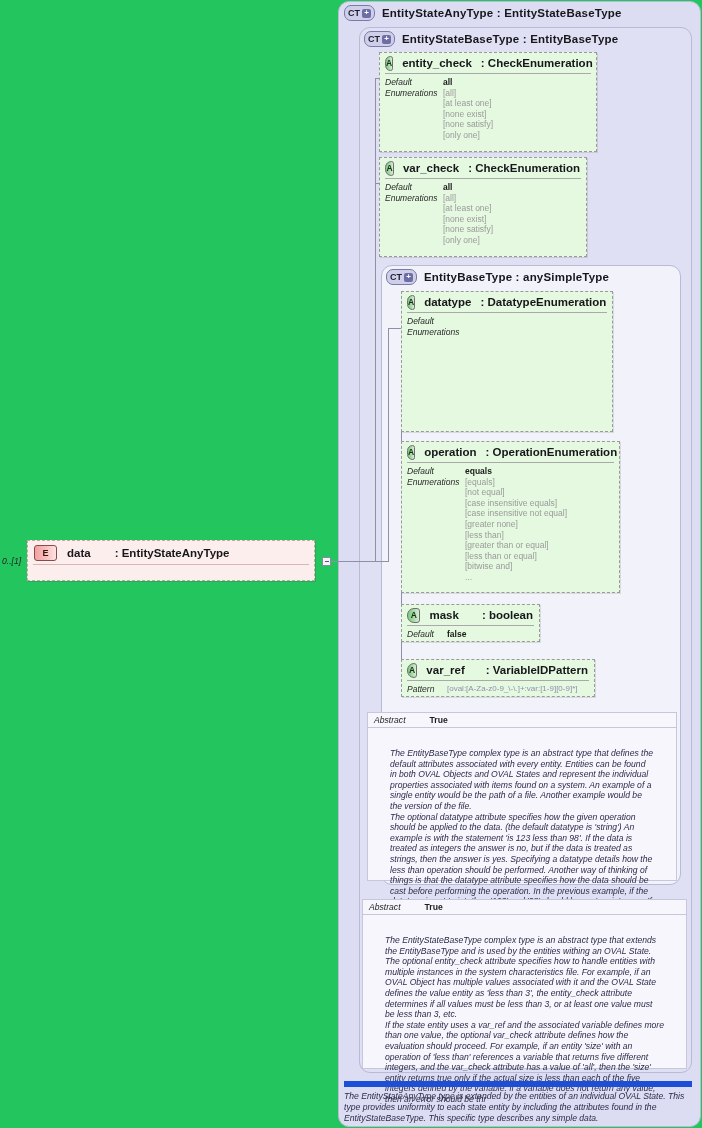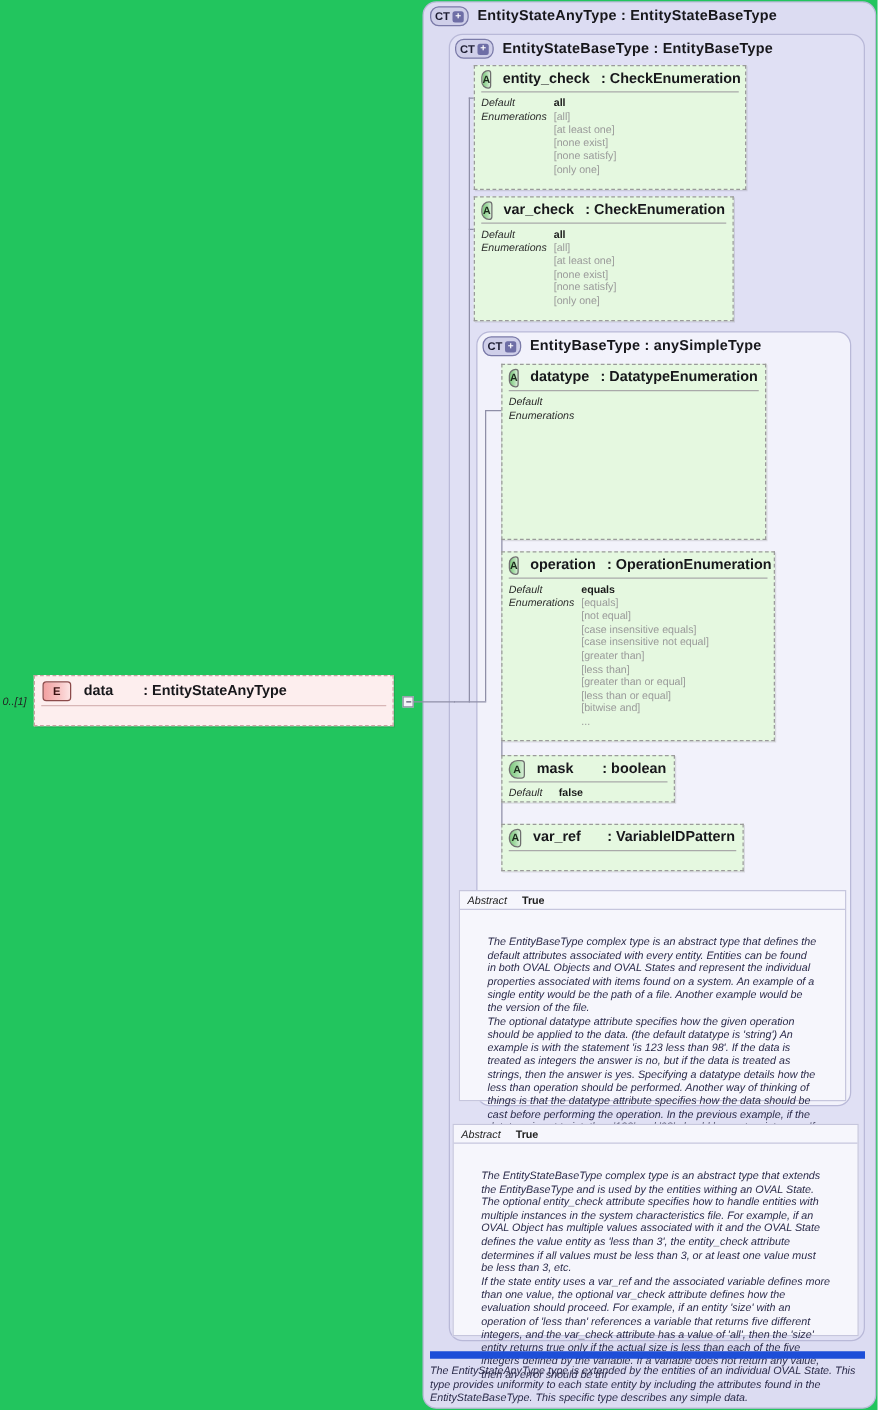--- a/index.html
+++ b/index.html
@@ -190,21 +190,21 @@
 
   
   .doc-panel {
     position: absolute;
     background: #f6f6fc;
     border: 1px solid #c6c6dd;
     box-sizing: border-box;
   }
   .doc-absrow {
     display: flex;
-    gap: 12px;
+    gap: 24px;
     padding: 2px 6px 2px 6px;
     font-size: 8.6px;
     border-bottom: 1px solid #c6c6dd;
   }
   .doc-absrow .k { font-style: italic; color: #1d1d1d; }
   .doc-absrow .v { font-weight: bold; color: #1d1d1d; }
   .doc-text {
     padding: 4px 6px 4px 6px;
     font-size: 8.6px;
     font-style: italic;
@@ -385,21 +385,21 @@
       <div class="prop-labels">
         <div>Default</div>
         <div>Enumerations</div>
       </div>
       <div class="prop-values">
         <div class="first">equals</div>
         <div>[equals]</div>
         <div>[not equal]</div>
         <div>[case insensitive equals]</div>
         <div>[case insensitive not equal]</div>
-        <div>[greater than]</div>
+        <div>[greater none]</div>
         <div>[less than]</div>
         <div>[greater than or equal]</div>
         <div>[less than or equal]</div>
         <div>[bitwise and]</div>
         <div>...</div>
       </div>
     </div>
   </div>
 
   <div class="attr-box" style="left:401px; top:604px; width:139px; height:38px;">
@@ -419,20 +419,28 @@
     </div>
   </div>
 
   <div class="attr-box" style="left:401px; top:659px; width:194px; height:38px;">
     <div class="attr-head">
       <span class="a-pill">A</span>
       <span class="attr-name">var_ref</span>
       <span class="attr-name" style="margin-left:12px;">: VariableIDPattern</span>
     </div>
     <div class="attr-rule"></div>
+    <div class="attr-body">
+      <div class="prop-labels" style="width:40px;flex:0 0 40px;">
+        <div>Pattern</div>
+      </div>
+      <div class="prop-values">
+        <div class="pattern-val">[oval:[A-Za-z0-9_\-\.]+:var:[1-9][0-9]*]</div>
+      </div>
+    </div>
   </div>
 
   <div class="doc-panel" style="left:367px; top:712px; width:310px; height:169px;">
     <div class="doc-absrow">
       <span class="k">Abstract</span>
       <span class="v">True</span>
     </div>
     <div class="doc-text">
       <p style="white-space:pre-line;">The EntityBaseType complex type is an abstract type that defines the default attributes associated with every entity. Entities can be found in both OVAL Objects and OVAL States and represent the individual properties associated with items found on a system. An example of a single entity would be the path of a file. Another example would be the version of the file.
 The optional datatype attribute specifies how the given operation should be applied to the data. (the default datatype is 'string') An example is with the statement 'is 123 less than 98'. If the data is treated as integers the answer is no, but if the data is treated as strings, then the answer is yes. Specifying a datatype details how the less than operation should be performed. Another way of thinking of things is that the datatype attribute specifies how the data should be cast before performing the operation. In the previous example, if the datatype is set to int, then '123' and '98' should be cast as integers. If a cast can not be made, (trying to cast 'abc'</p>

